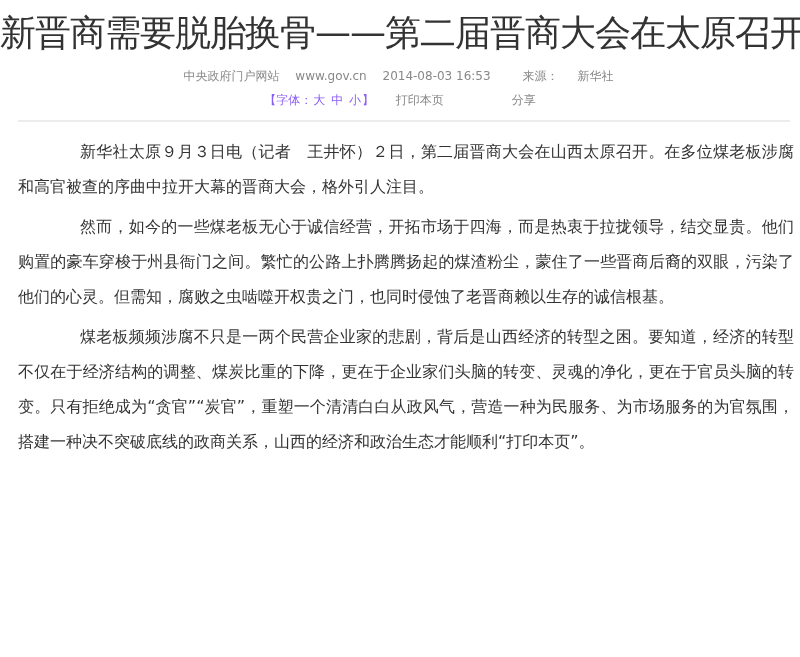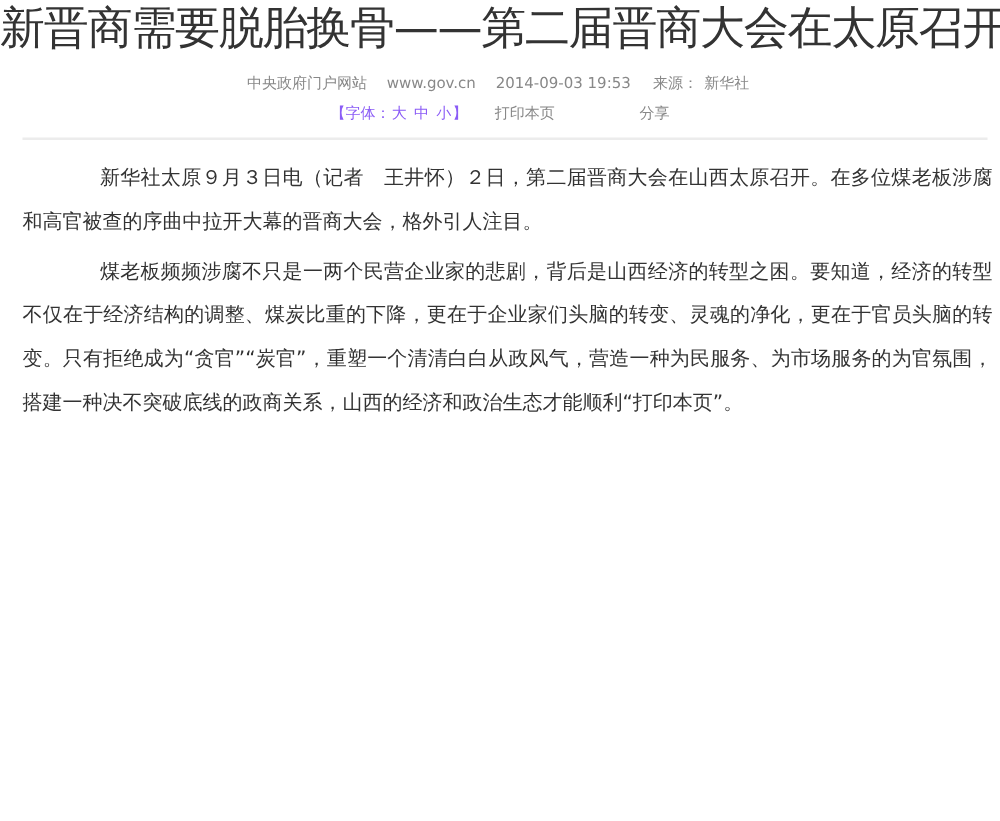--- a/index.html
+++ b/index.html
@@ -9,20 +9,21 @@
   }
   body {
     width: 800px;
     height: 657px;
     overflow: hidden;
     font-family: "DejaVu Sans", "Liberation Sans", sans-serif;
     color: #333333;
   }
   .article-header {
     text-align: center;
+    padding-top: 10px;
   }
   .title {
     font-size: 36px;
     line-height: 46px;
     color: #333333;
     font-weight: normal;
     margin: 0;
     letter-spacing: -1px;
     white-space: nowrap;
   }
@@ -77,30 +78,31 @@
 </head>
 <body>
 
 <div class="article">
   <div class="article-header">
     <h1 class="title">新晋商需要脱胎换骨——第二届晋商大会在太原召开</h1>
 
     <div class="meta">
       <span>中央政府门户网站</span>
       <span>www.gov.cn</span>
-      <span>2014-09-03 19:53</span>
-      <span><span style="margin:2px">来源：</span><span style="margin:3px">新华社</span></span>
+      <span>2014-08-03 16:53</span>
+      <span><span style="margin:16px">来源：</span><span style="margin:3px">新华社</span></span>
     </div>
 
     <div class="tools">
       <span class="font-ctrl"><span>【字体：</span><span class="size-btn">大</span> <span class="size-btn">中</span> <span class="size-btn">小</span><span>】</span></span>
       <span class="print-link">打印本页</span>
       <span class="share-link">分享</span>
     </div>
   </div>
 
   <div class="separator"></div>
 
   <div class="article-body">
     <p>新华社太原９月３日电（记者　王井怀）２日，第二届晋商大会在山西太原召开。在多位煤老板涉腐和高官被查的序曲中拉开大幕的晋商大会，格外引人注目。</p>
+    <p>然而，如今的一些煤老板无心于诚信经营，开拓市场于四海，而是热衷于拉拢领导，结交显贵。他们购置的豪车穿梭于州县衙门之间。繁忙的公路上扑腾腾扬起的煤渣粉尘，蒙住了一些晋商后裔的双眼，污染了他们的心灵。但需知，腐败之虫啮噬开权贵之门，也同时侵蚀了老晋商赖以生存的诚信根基。</p>
     <p>煤老板频频涉腐不只是一两个民营企业家的悲剧，背后是山西经济的转型之困。要知道，经济的转型不仅在于经济结构的调整、煤炭比重的下降，更在于企业家们头脑的转变、灵魂的净化，更在于官员头脑的转变。只有拒绝成为“贪官”“炭官”，重塑一个清清白白从政风气，营造一种为民服务、为市场服务的为官氛围，搭建一种决不突破底线的政商关系，山西的经济和政治生态才能顺利“打印本页”。</p>
   </div>
 </div>
 
 </body></html>

